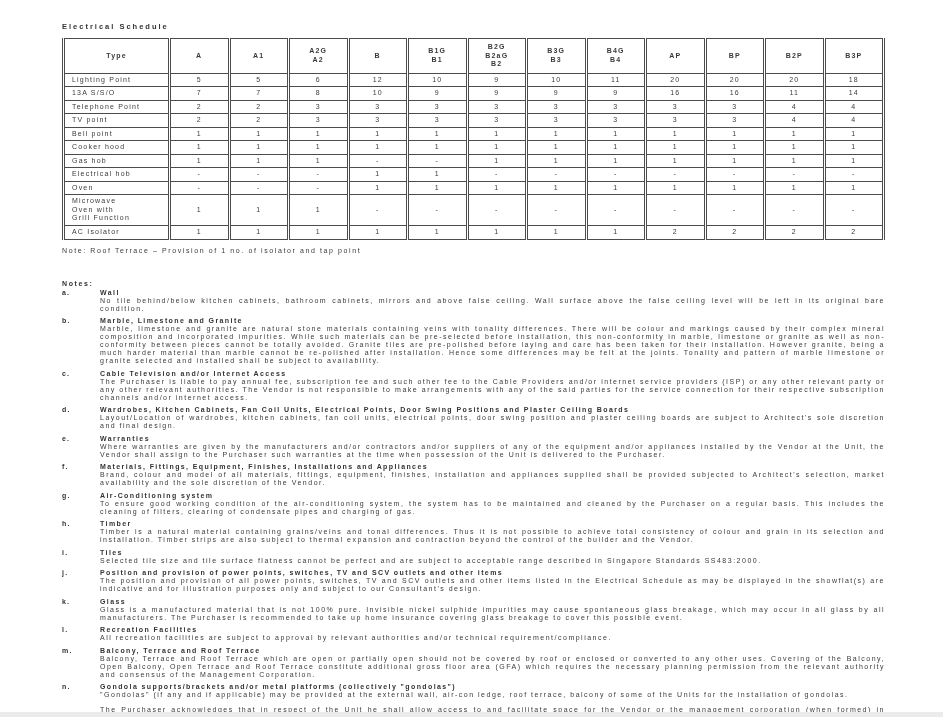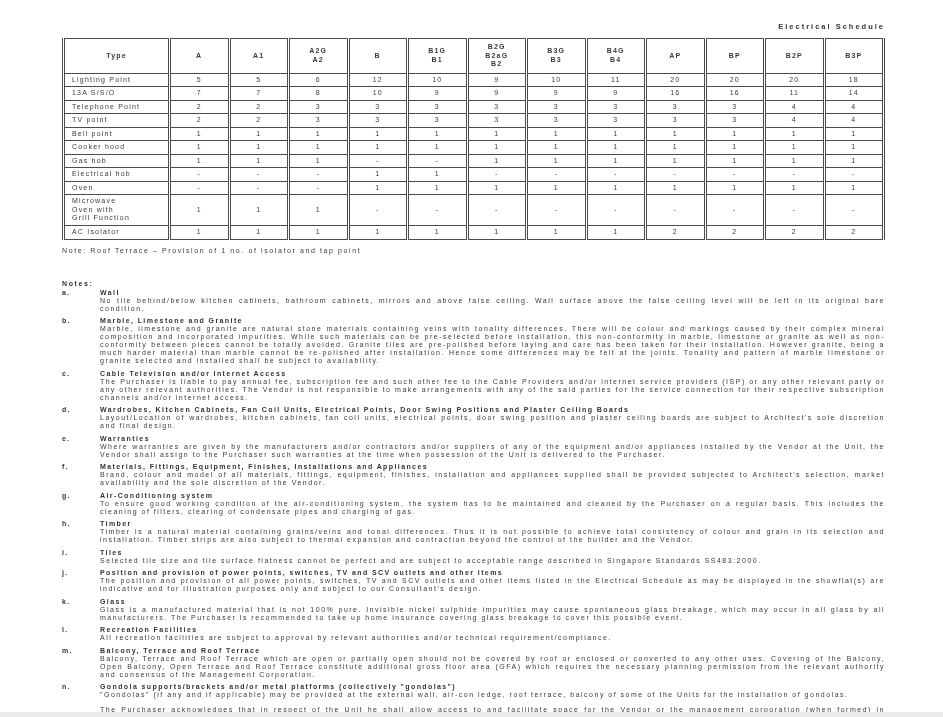--- a/index.html
+++ b/index.html
@@ -20,21 +20,20 @@
     width: 823px;
     color: #3a3a3a;
   }
 
   .doc-title {
     font-size: 7.5px;
     font-weight: bold;
     letter-spacing: 2px;
     color: #333333;
     margin-bottom: 7px;
-    text-align: right;
   }
 
   table.schedule {
     width: 823px;
     border-collapse: collapse;
     table-layout: fixed;
     margin-bottom: 7px;
   }
   table.schedule th, table.schedule td {
     border-top: 1px solid #4c4c4c;

